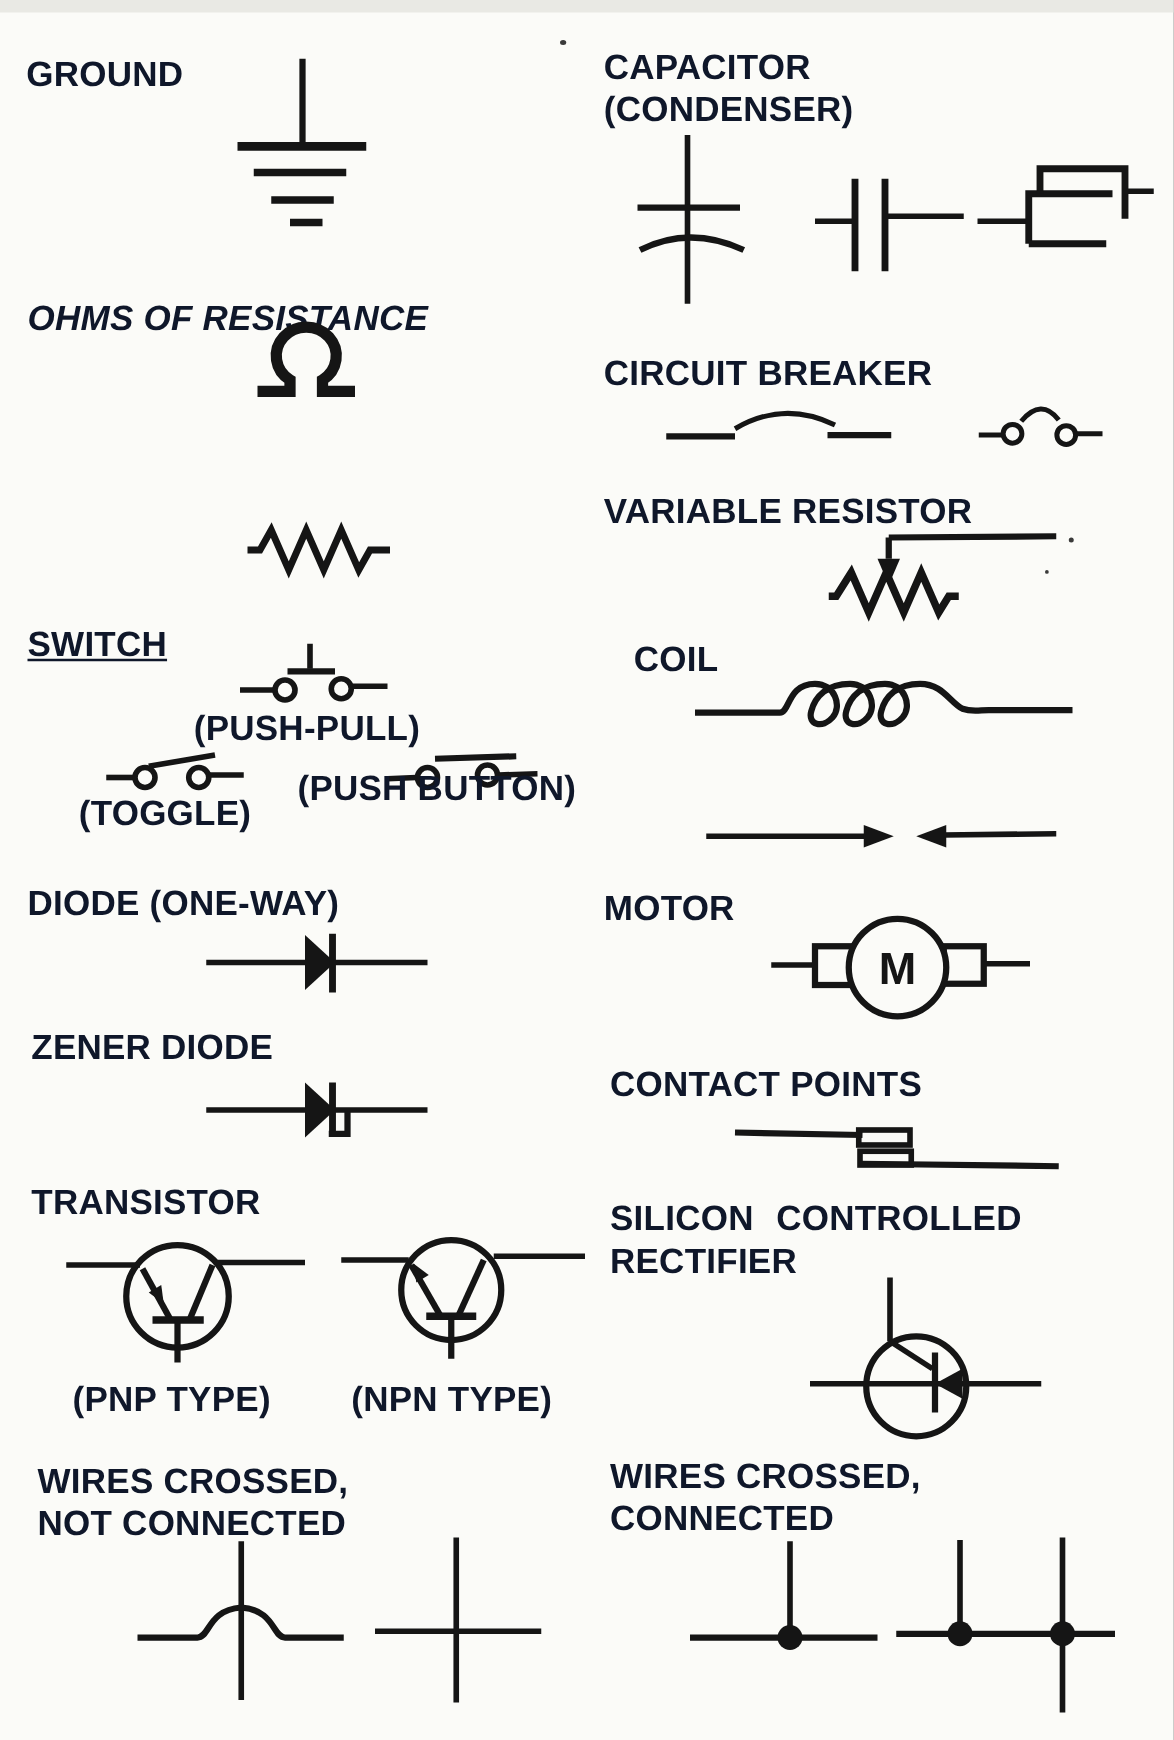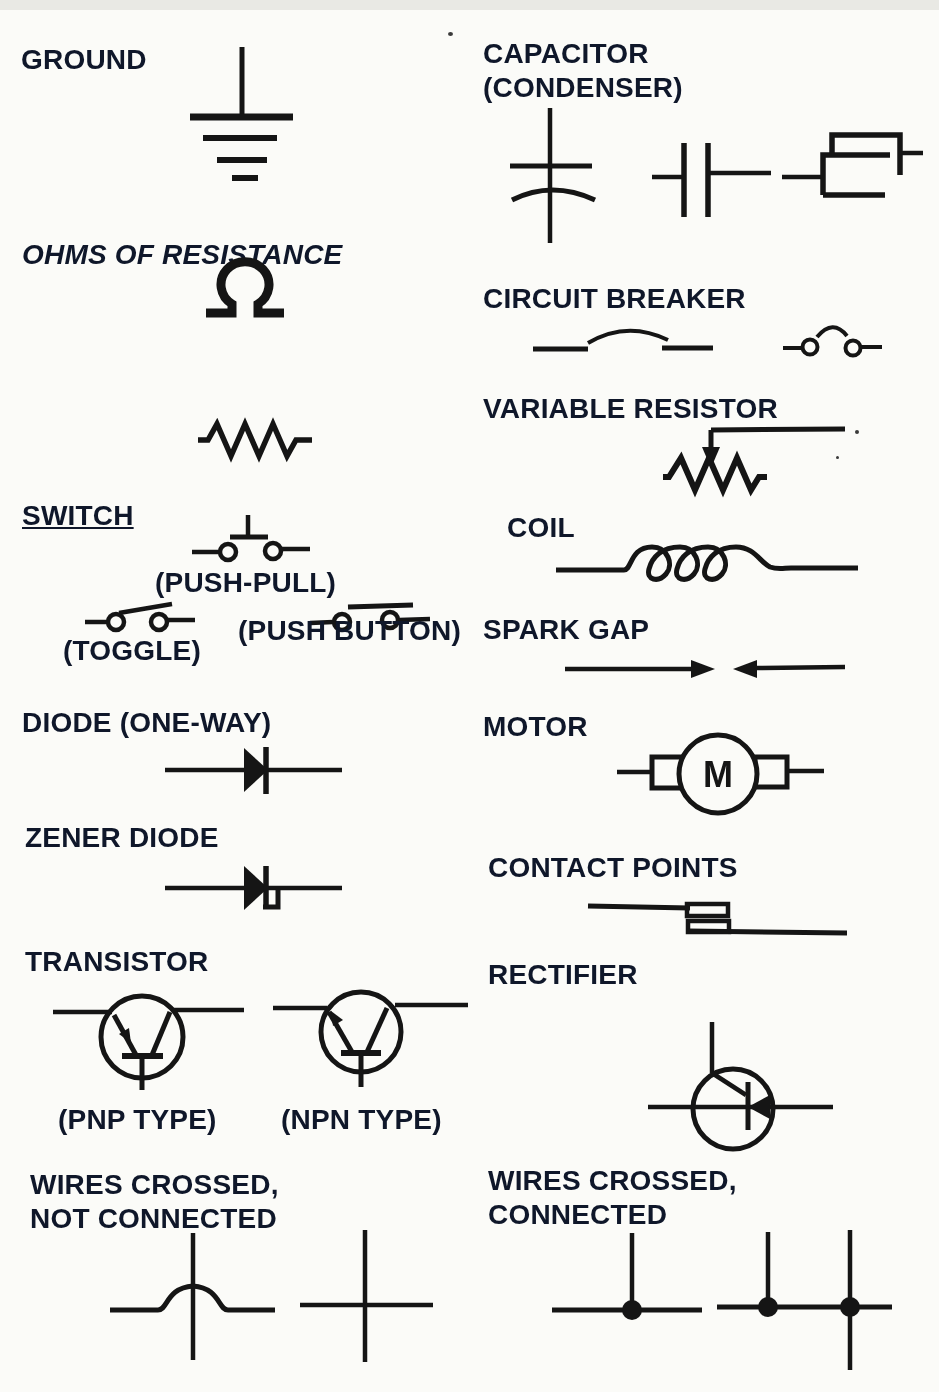--- a/index.html
+++ b/index.html
@@ -198,21 +198,20 @@
       <polygon class="fill-ink" points="47,27 65,27 56,48"></polygon>
       <path class="ink" d="M 8,57 H 14 L 26,38 L 40,70 L 54,38 L 68,70 L 82,38 L 96,70 L 104,57 H 112" stroke-width="6" stroke-linejoin="miter"></path>
     </g>
   </svg>
 
   <div class="lbl" style="left:483px;top:511px;margin-left:24px;">COIL</div>
   <svg style="left:548px;top:540px;" width="330" height="55" viewBox="0 0 330 55">
     <path class="ink" d="M 8,30 H 76 C 84,30 82,7 104,7 C 120,7 126,25 118,34 C 110,43 98,40 101,29 C 104,17 114,7 132,7 C 148,7 154,25 146,34 C 138,43 126,40 129,29 C 132,17 142,7 160,7 C 176,7 182,25 174,34 C 166,43 154,40 157,29 C 160,17 170,7 188,7 C 206,7 212,22 222,27 C 230,30 236,28 243,28 H 310" stroke-width="5"></path>
   </svg>
 
-  <div class="lbl" style="left:483px;top:613px;">SPARK GAP</div>
   <svg style="left:555px;top:650px;" width="300" height="38" viewBox="0 0 300 38">
     <g>
       <line class="ink" x1="10" y1="19" x2="140" y2="19" stroke-width="4.5"></line>
       <polygon class="fill-ink" points="136,10 136,28 160,19"></polygon>
       <polygon class="fill-ink" points="178,19 202,10 202,28"></polygon>
       <line class="ink" x1="200" y1="18" x2="290" y2="17" stroke-width="4.5"></line>
     </g>
   </svg>
 
   <div class="lbl" style="left:483px;top:710px;">MOTOR</div>
@@ -231,20 +230,21 @@
   <svg style="left:578px;top:895px;" width="285" height="50" viewBox="0 0 285 50">
     <g>
       <line class="ink" x1="10" y1="11" x2="112" y2="13" stroke-width="5"></line>
       <rect class="ink" x="109" y="9" width="41" height="12" stroke-width="4.5"></rect>
       <rect class="ink" x="110" y="26" width="41" height="11" stroke-width="4.5"></rect>
       <line class="ink" x1="110" y1="36" x2="269" y2="38" stroke-width="5"></line>
     </g>
   </svg>
 
   <div class="lbl" style="left:488px;top:958px;">
+    <div class="ws-wide">SILICON CONTROLLED</div>
     <div>RECTIFIER</div>
   </div>
   <svg style="left:640px;top:1010px;" width="300" height="145" viewBox="0 0 300 145">
     <g>
       <circle class="ink" cx="93" cy="99" r="40" stroke-width="5"></circle>
       <line class="ink" x1="8" y1="97" x2="193" y2="97" stroke-width="4.5"></line>
       <line class="ink" x1="72" y1="12" x2="72" y2="63" stroke-width="4.5"></line>
       <line class="ink" x1="72" y1="63" x2="106" y2="85" stroke-width="4.5"></line>
       <line class="ink" x1="108" y1="72" x2="108" y2="120" stroke-width="5"></line>
       <polygon class="fill-ink" points="108,97 130,85 130,109"></polygon>

